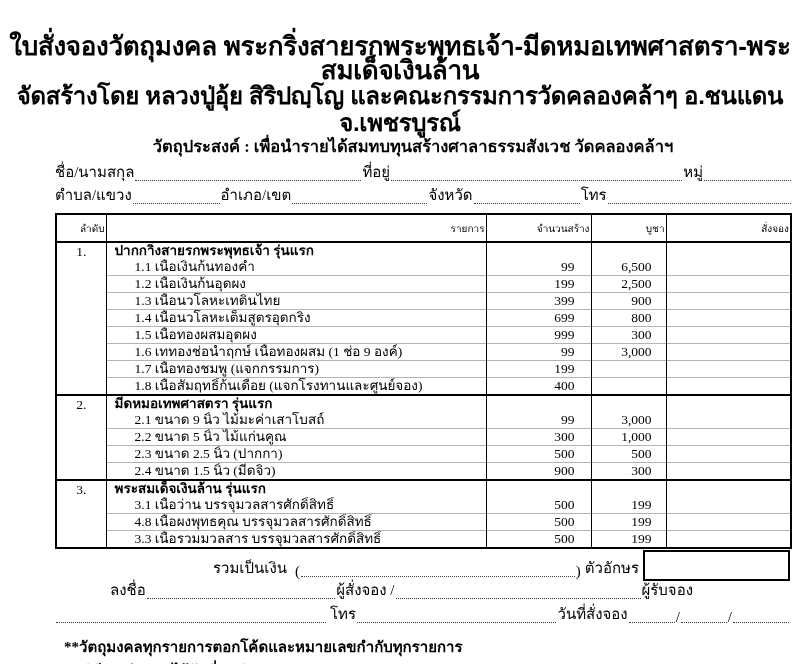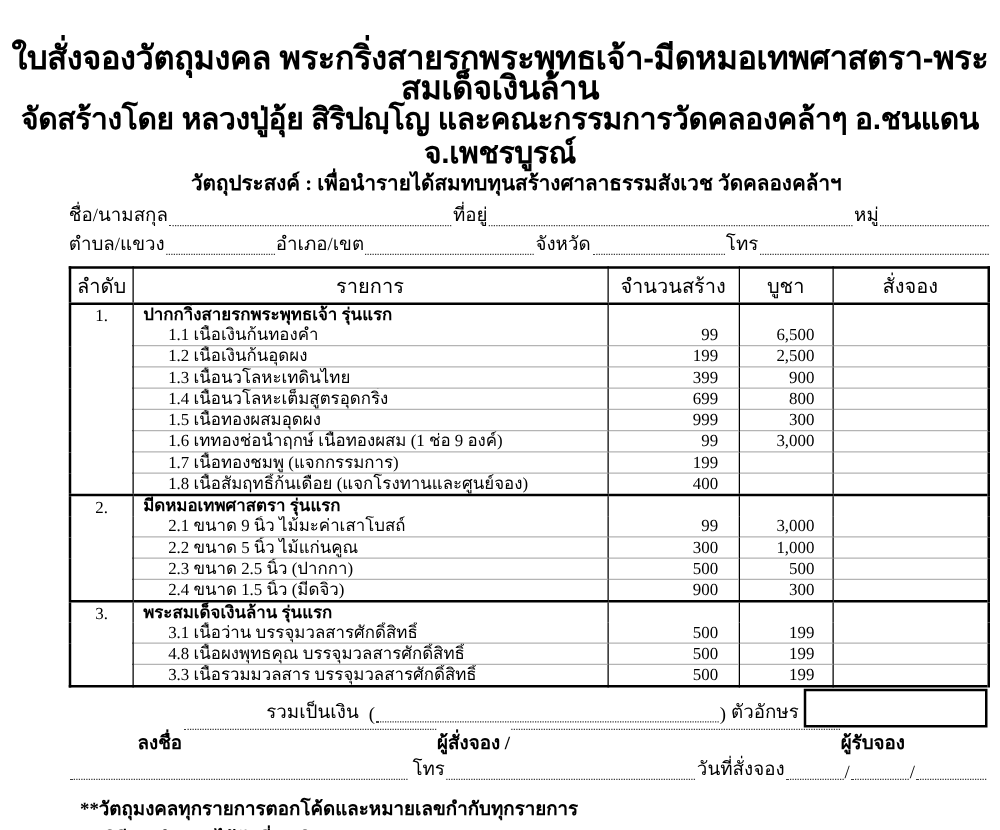--- a/index.html
+++ b/index.html
@@ -16,37 +16,37 @@
   
   .fields{margin:4px 8px 0 55px;}
   .frow{display:flex;align-items:flex-end;height:24px;white-space:nowrap;}
   .frow2{height:23px;}
   .dots{border-bottom:1.6px dotted #3b3b3b;height:1px;margin:0 1px 4px 1px;}
   .lbl{padding-bottom:1px;}
   
   table{border-collapse:collapse;table-layout:fixed;width:735px;margin:5px 0 0 55px;
         font-size:13.5px;border:2px solid #000;}
   col.c-no{width:50px;}col.c-name{width:380px;}col.c-qty{width:105px;}col.c-price{width:75px;}col.c-order{width:125px;}
-  th{font-weight:normal;font-size:16px;height:24px;border:1px solid #000;border-bottom:2px solid #000;text-align:center;}
+  th{font-weight:normal;font-size:10px;height:24px;border:1px solid #000;border-bottom:2px solid #000;text-align:right;}
   td{height:16px;line-height:16px;padding:0;overflow:hidden;}
   td.col-no{border-right:1px solid #000;text-align:center;vertical-align:top;padding-top:1px;}
   td.col-name{padding-left:28px;border-right:1px solid #000;}
   td.section-title{padding-left:8px;font-weight:bold;}
   td.col-qty{border-right:1px solid #000;text-align:right;padding-right:16px;}
   td.col-price{border-right:1px solid #000;text-align:right;padding-right:14px;}
   td.col-order{border-right:2px solid #000;}
   tr.item-row td{border-top:1px solid #b4b4b4;margin-left:47px;}
   tr.item-row.first td{border-top:none;}
   tr.section-row td{border-top:2px solid #000;}
   
   .total-row{margin:0 0 0 55px;width:735px;display:flex;align-items:flex-end;height:32px;}
   .total-left{display:flex;align-items:flex-end;flex:1;margin-left:158px;white-space:nowrap;padding-top:6px;}
   .total-left .dots{flex:1;}
   .amount-box{width:143px;height:27px;border:2px solid #000;margin-left:4px;flex:none;}
-  .sign-row{display:flex;align-items:flex-start;margin:0 76px 0 110px;height:22px;white-space:nowrap;font-weight:bold;}
+  .sign-row{display:flex;align-items:flex-end;margin:0 107px 0 110px;height:22px;white-space:nowrap;}
   .place-row{display:flex;align-items:flex-end;margin:2px 10px 0 55px;height:22px;white-space:nowrap;}
   .ddots{flex:none;}
   
   .notes{margin:8px 0 0 64px;font-weight:bold;font-size:15px;}
   .note{line-height:24px;}
 </style>
 </head>
 <body>
 
 <div class="page">

